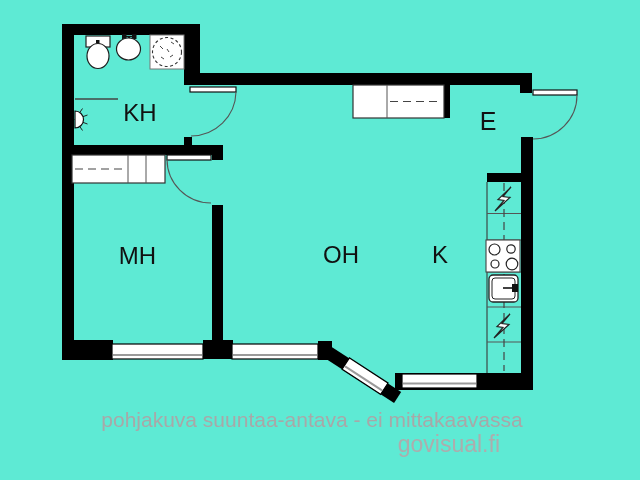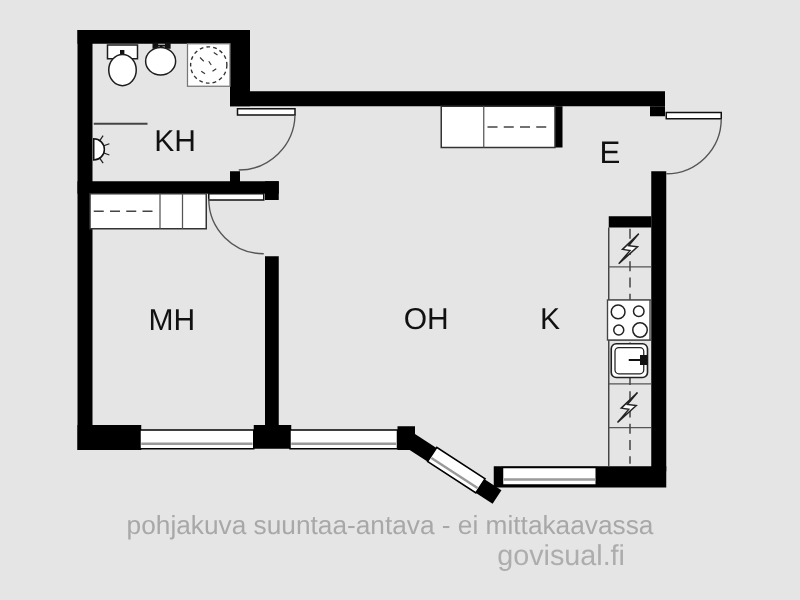--- a/index.html
+++ b/index.html
@@ -1,16 +1,16 @@
 <!DOCTYPE html>
 <html><head>
 <meta charset="utf-8">
 <style>
   html,body{margin:0;padding:0;background:#ffffff;}
-  .stage{position:relative;width:640px;height:480px;background:#e5e5e5;overflow:hidden;}
+  .stage{position:relative;width:640px;height:480px;background:#5eead4;overflow:hidden;}
   svg{display:block;}
   text{font-family:"Liberation Sans","DejaVu Sans",sans-serif;}
   .room-label{font-size:24px;fill:#111;}
   .room-label-e{font-size:25px;fill:#111;}
   .caption{font-size:21px;fill:#a8a8a8;}
   .watermark{font-size:23px;fill:#adadad;}
   .wall{fill:#000;stroke:none;}
   .fixline{stroke:#3a3a3a;stroke-width:1.1;fill:none;}
   .fixture{fill:#fff;stroke:#1e1e1e;stroke-width:1.2;}
   .thin{stroke:#555;stroke-width:1;fill:none;}

